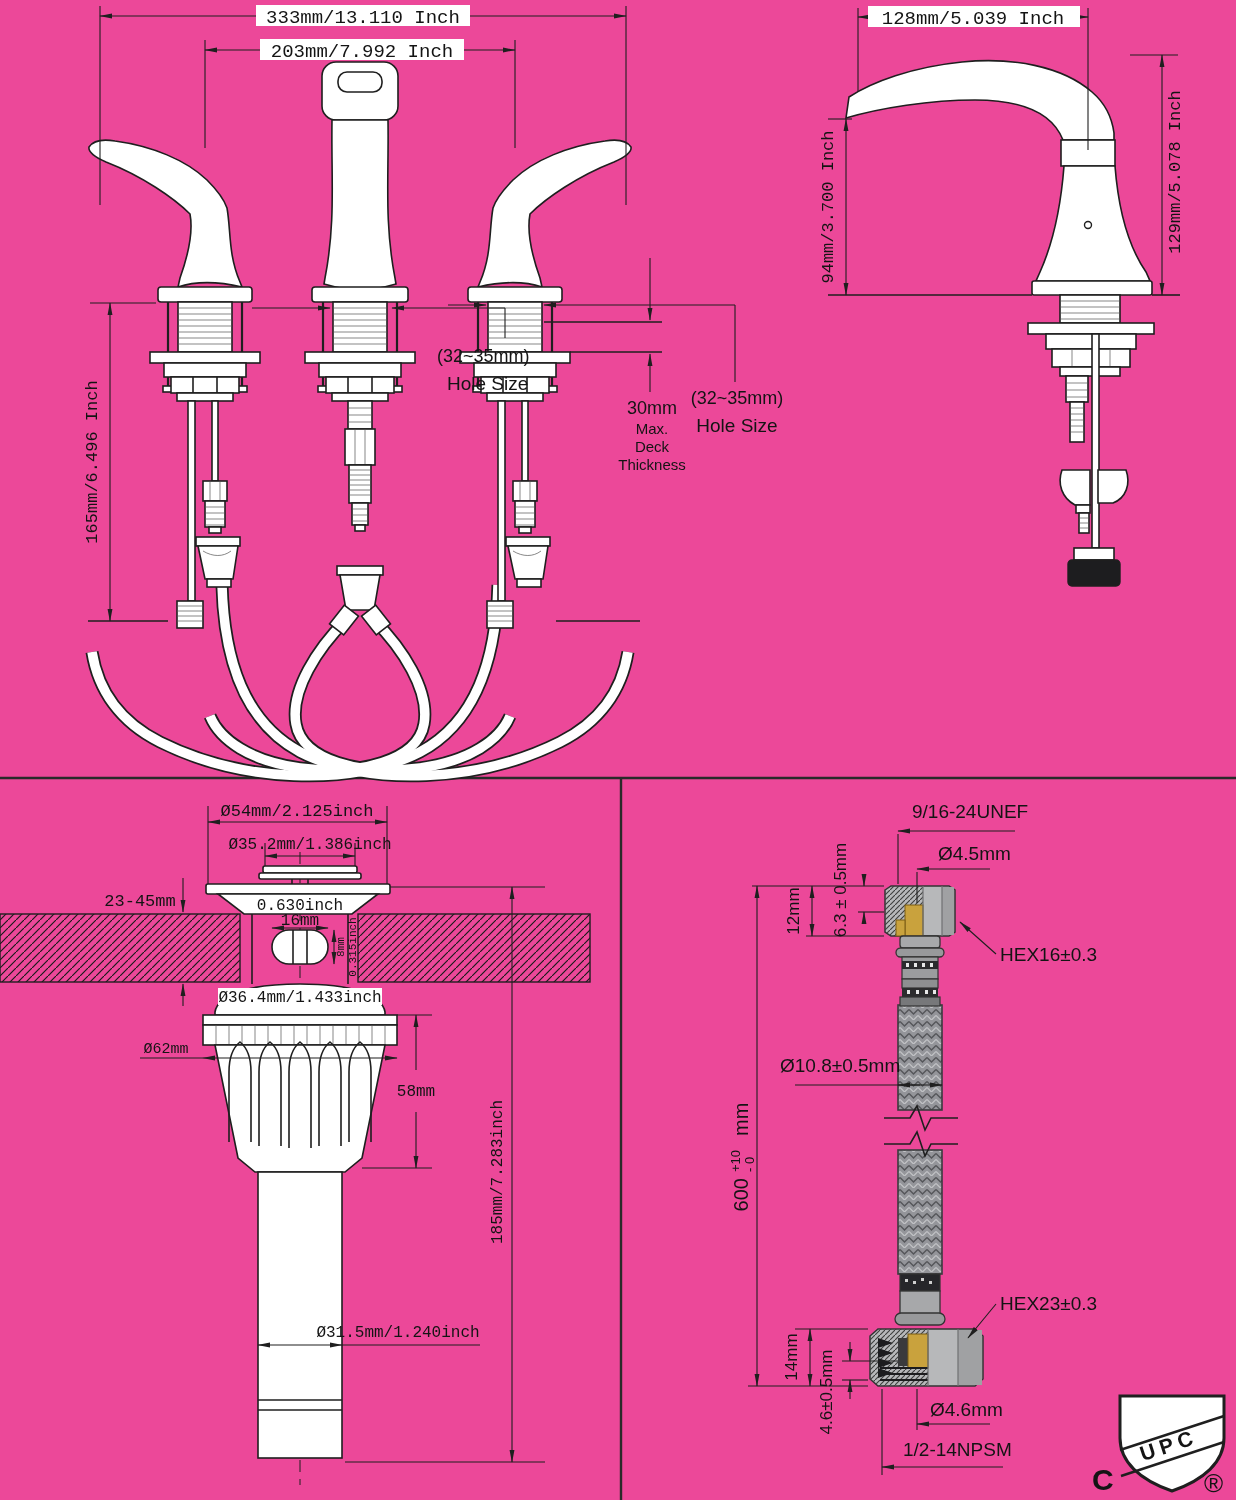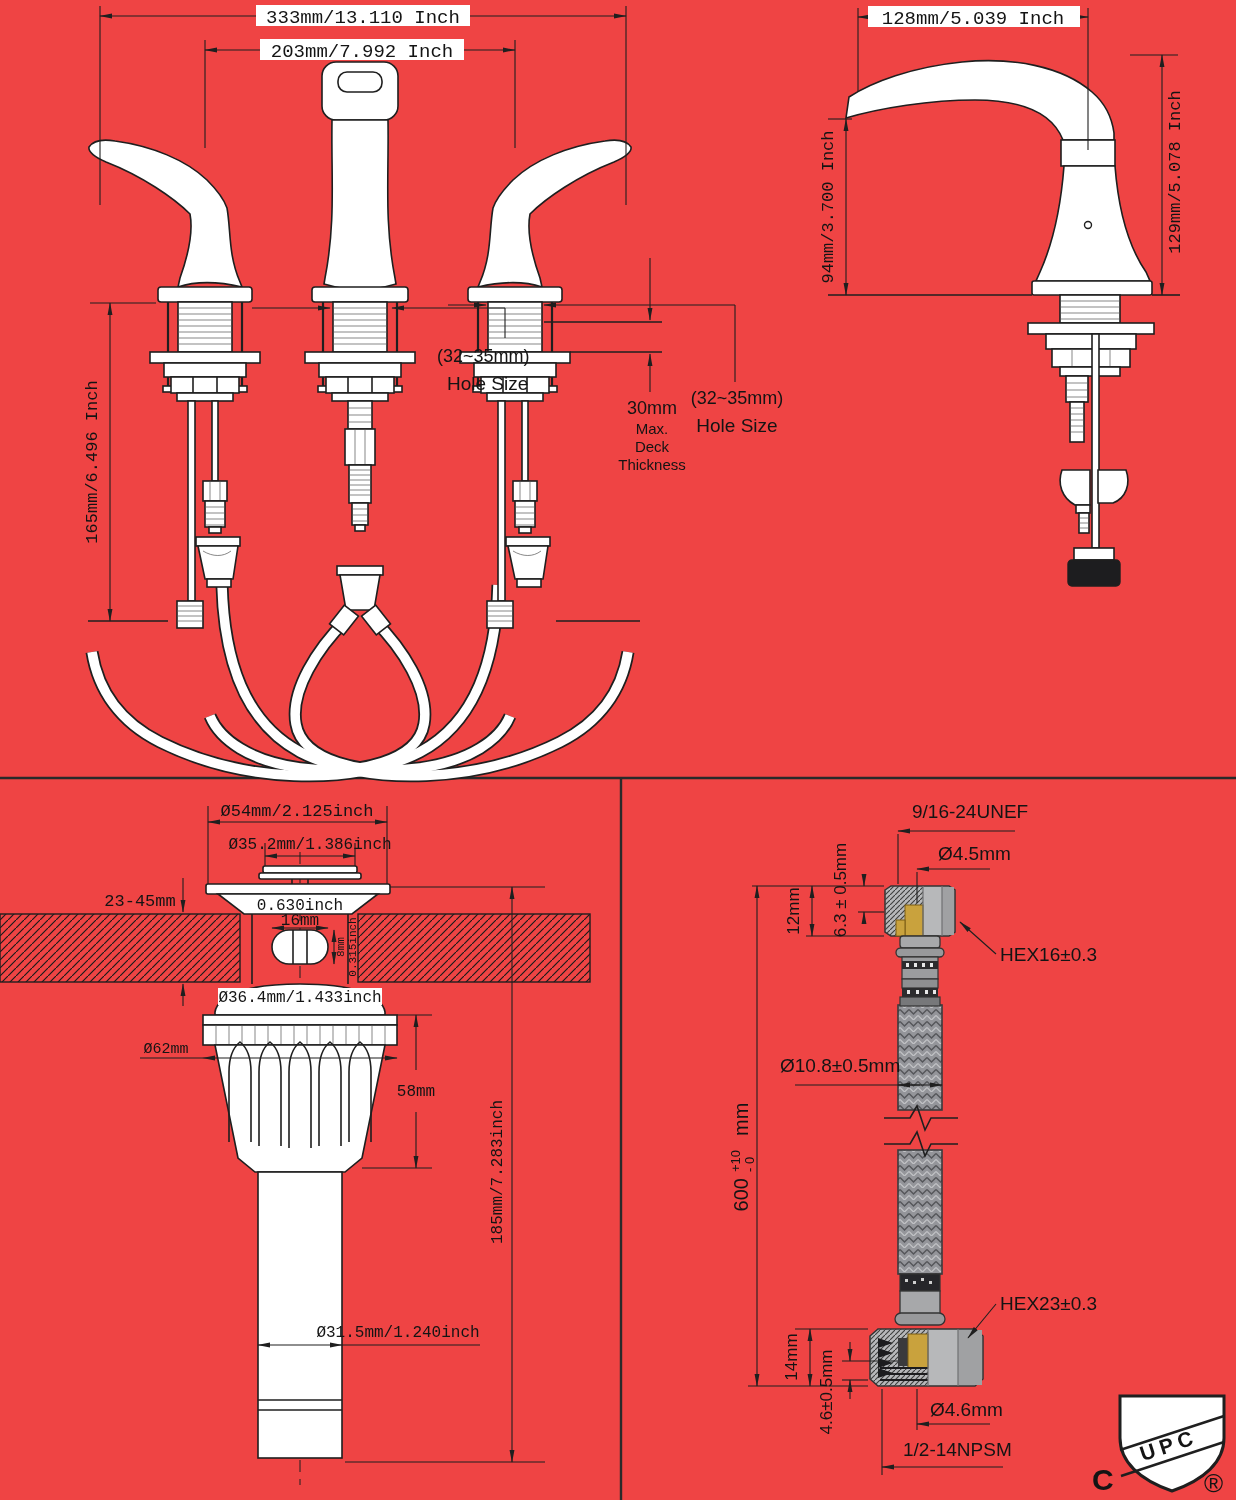--- a/index.html
+++ b/index.html
@@ -1,16 +1,16 @@
 <!DOCTYPE html>
 <html><head>
 <meta charset="utf-8">
 <style>
   html,body{margin:0;padding:0;background:#ffffff;}
-  #sheet{position:relative;width:1236px;height:1500px;background:#ef4444;overflow:hidden;}
+  #sheet{position:relative;width:1236px;height:1500px;background:#ec4899;overflow:hidden;}
   svg{position:absolute;left:0;top:0;}
   .ln{stroke:#1f1f1f;stroke-width:1.6;fill:none;}
   .lnf{stroke:#1f1f1f;stroke-width:1.6;fill:#ffffff;}
   .dim{stroke:#1f1f1f;stroke-width:1.1;fill:none;}
   .thin{stroke:#555;stroke-width:0.7;fill:none;}
   .tm{font-family:"Liberation Mono","DejaVu Sans Mono",monospace;fill:#141414;}
   .ts{font-family:"Liberation Sans","DejaVu Sans",sans-serif;fill:#141414;}
   .wb{fill:#ffffff;stroke:none;}
 </style>
 </head>

